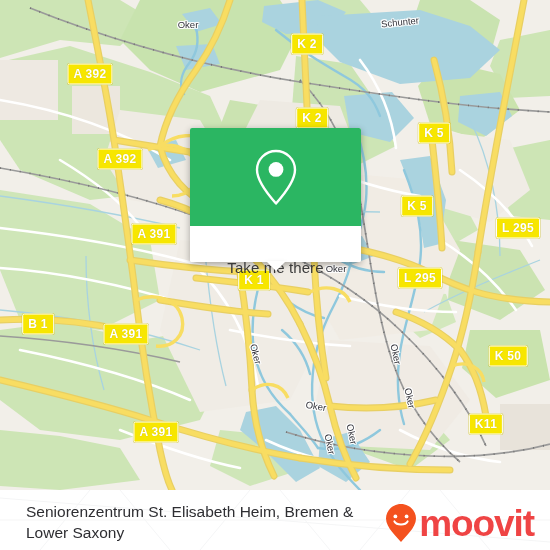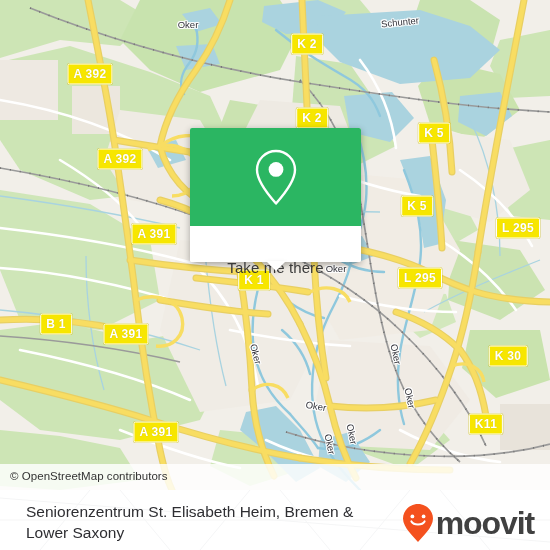--- a/index.html
+++ b/index.html
@@ -116,22 +116,22 @@
     font-size:15.5px;
     line-height:21px;
     z-index:2;
   }
   .brand {
     position:absolute; right:16px; top:13px;
     display:flex; align-items:center; gap:2px;
     z-index:2;
   }
   .brand-name {
-    color:#404040;
-    font-size:32px;
+    color:#ef4444;
+    font-size:37px;
     font-weight:bold;
     letter-spacing:-1.1px;
     line-height:31px;
   }
 </style>
 </head>
 <body>
 
 <div id="root">
 
@@ -315,43 +315,42 @@
         <path d="M310,292 C326,284 344,288 350,302"></path>
         <path d="M252,390 C266,380 282,384 288,398"></path>
         <path d="M452,366 C468,360 482,368 484,382"></path>
       </g>
     </svg>
 
     <div class="shield" style="left:90px;  top:74px">A 392</div>
     <div class="shield" style="left:120px; top:159px">A 392</div>
     <div class="shield" style="left:154px; top:234px">A 391</div>
     <div class="shield" style="left:126px; top:334px">A 391</div>
-    <div class="shield" style="left:56px;  top:324px">B 1</div>
+    <div class="shield" style="left:38px;  top:324px">B 1</div>
     <div class="shield" style="left:156px; top:432px">A 391</div>
     <div class="shield" style="left:307px; top:44px">K 2</div>
     <div class="shield" style="left:312px; top:118px">K 2</div>
     <div class="shield" style="left:434px; top:133px">K 5</div>
     <div class="shield" style="left:417px; top:206px">K 5</div>
     <div class="shield" style="left:518px; top:228px">L 295</div>
     <div class="shield" style="left:420px; top:278px">L 295</div>
     <div class="shield" style="left:254px; top:280px">K 1</div>
-    <div class="shield" style="left:508px; top:356px">K 30</div>
+    <div class="shield" style="left:508px; top:356px">K 50</div>
     <div class="shield" style="left:486px; top:424px">K11</div>
 
     <div class="river" style="left:400px; top:22px;  transform:translate(-50%,-50%) rotate(-6deg)">Schunter</div>
     <div class="river" style="left:188px; top:24px;  transform:translate(-50%,-50%) rotate(0deg)">Oker</div>
     <div class="river" style="left:336px; top:268px; transform:translate(-50%,-50%) rotate(0deg)">Oker</div>
     <div class="river" style="left:256px; top:354px; transform:translate(-50%,-50%) rotate(75deg)">Oker</div>
     <div class="river" style="left:396px; top:354px; transform:translate(-50%,-50%) rotate(78deg)">Oker</div>
     <div class="river" style="left:316px; top:406px; transform:translate(-50%,-50%) rotate(10deg)">Oker</div>
     <div class="river" style="left:330px; top:444px; transform:translate(-50%,-50%) rotate(78deg)">Oker</div>
     <div class="river" style="left:352px; top:434px; transform:translate(-50%,-50%) rotate(78deg)">Oker</div>
     <div class="river" style="left:410px; top:398px; transform:translate(-50%,-50%) rotate(78deg)">Oker</div>
 
-    <div class="attribution">© OpenStreetMap contributors</div>
   </div>
 
   <div class="card">
     <div class="card-head">
       <svg width="48" height="60" viewBox="0 0 48 60">
         <path d="M24 4 C13.5 4 5 12.4 5 22.8 C5 34.6 18.2 50 24 56.5 C29.8 50 43 34.6 43 22.8 C43 12.4 34.5 4 24 4 Z" fill="none" stroke="#ffffff" stroke-width="2.4" stroke-linejoin="round"></path>
         <circle cx="24" cy="22.4" r="7.4" fill="#ffffff"></circle>
       </svg>
     </div>
     <div class="card-foot">

